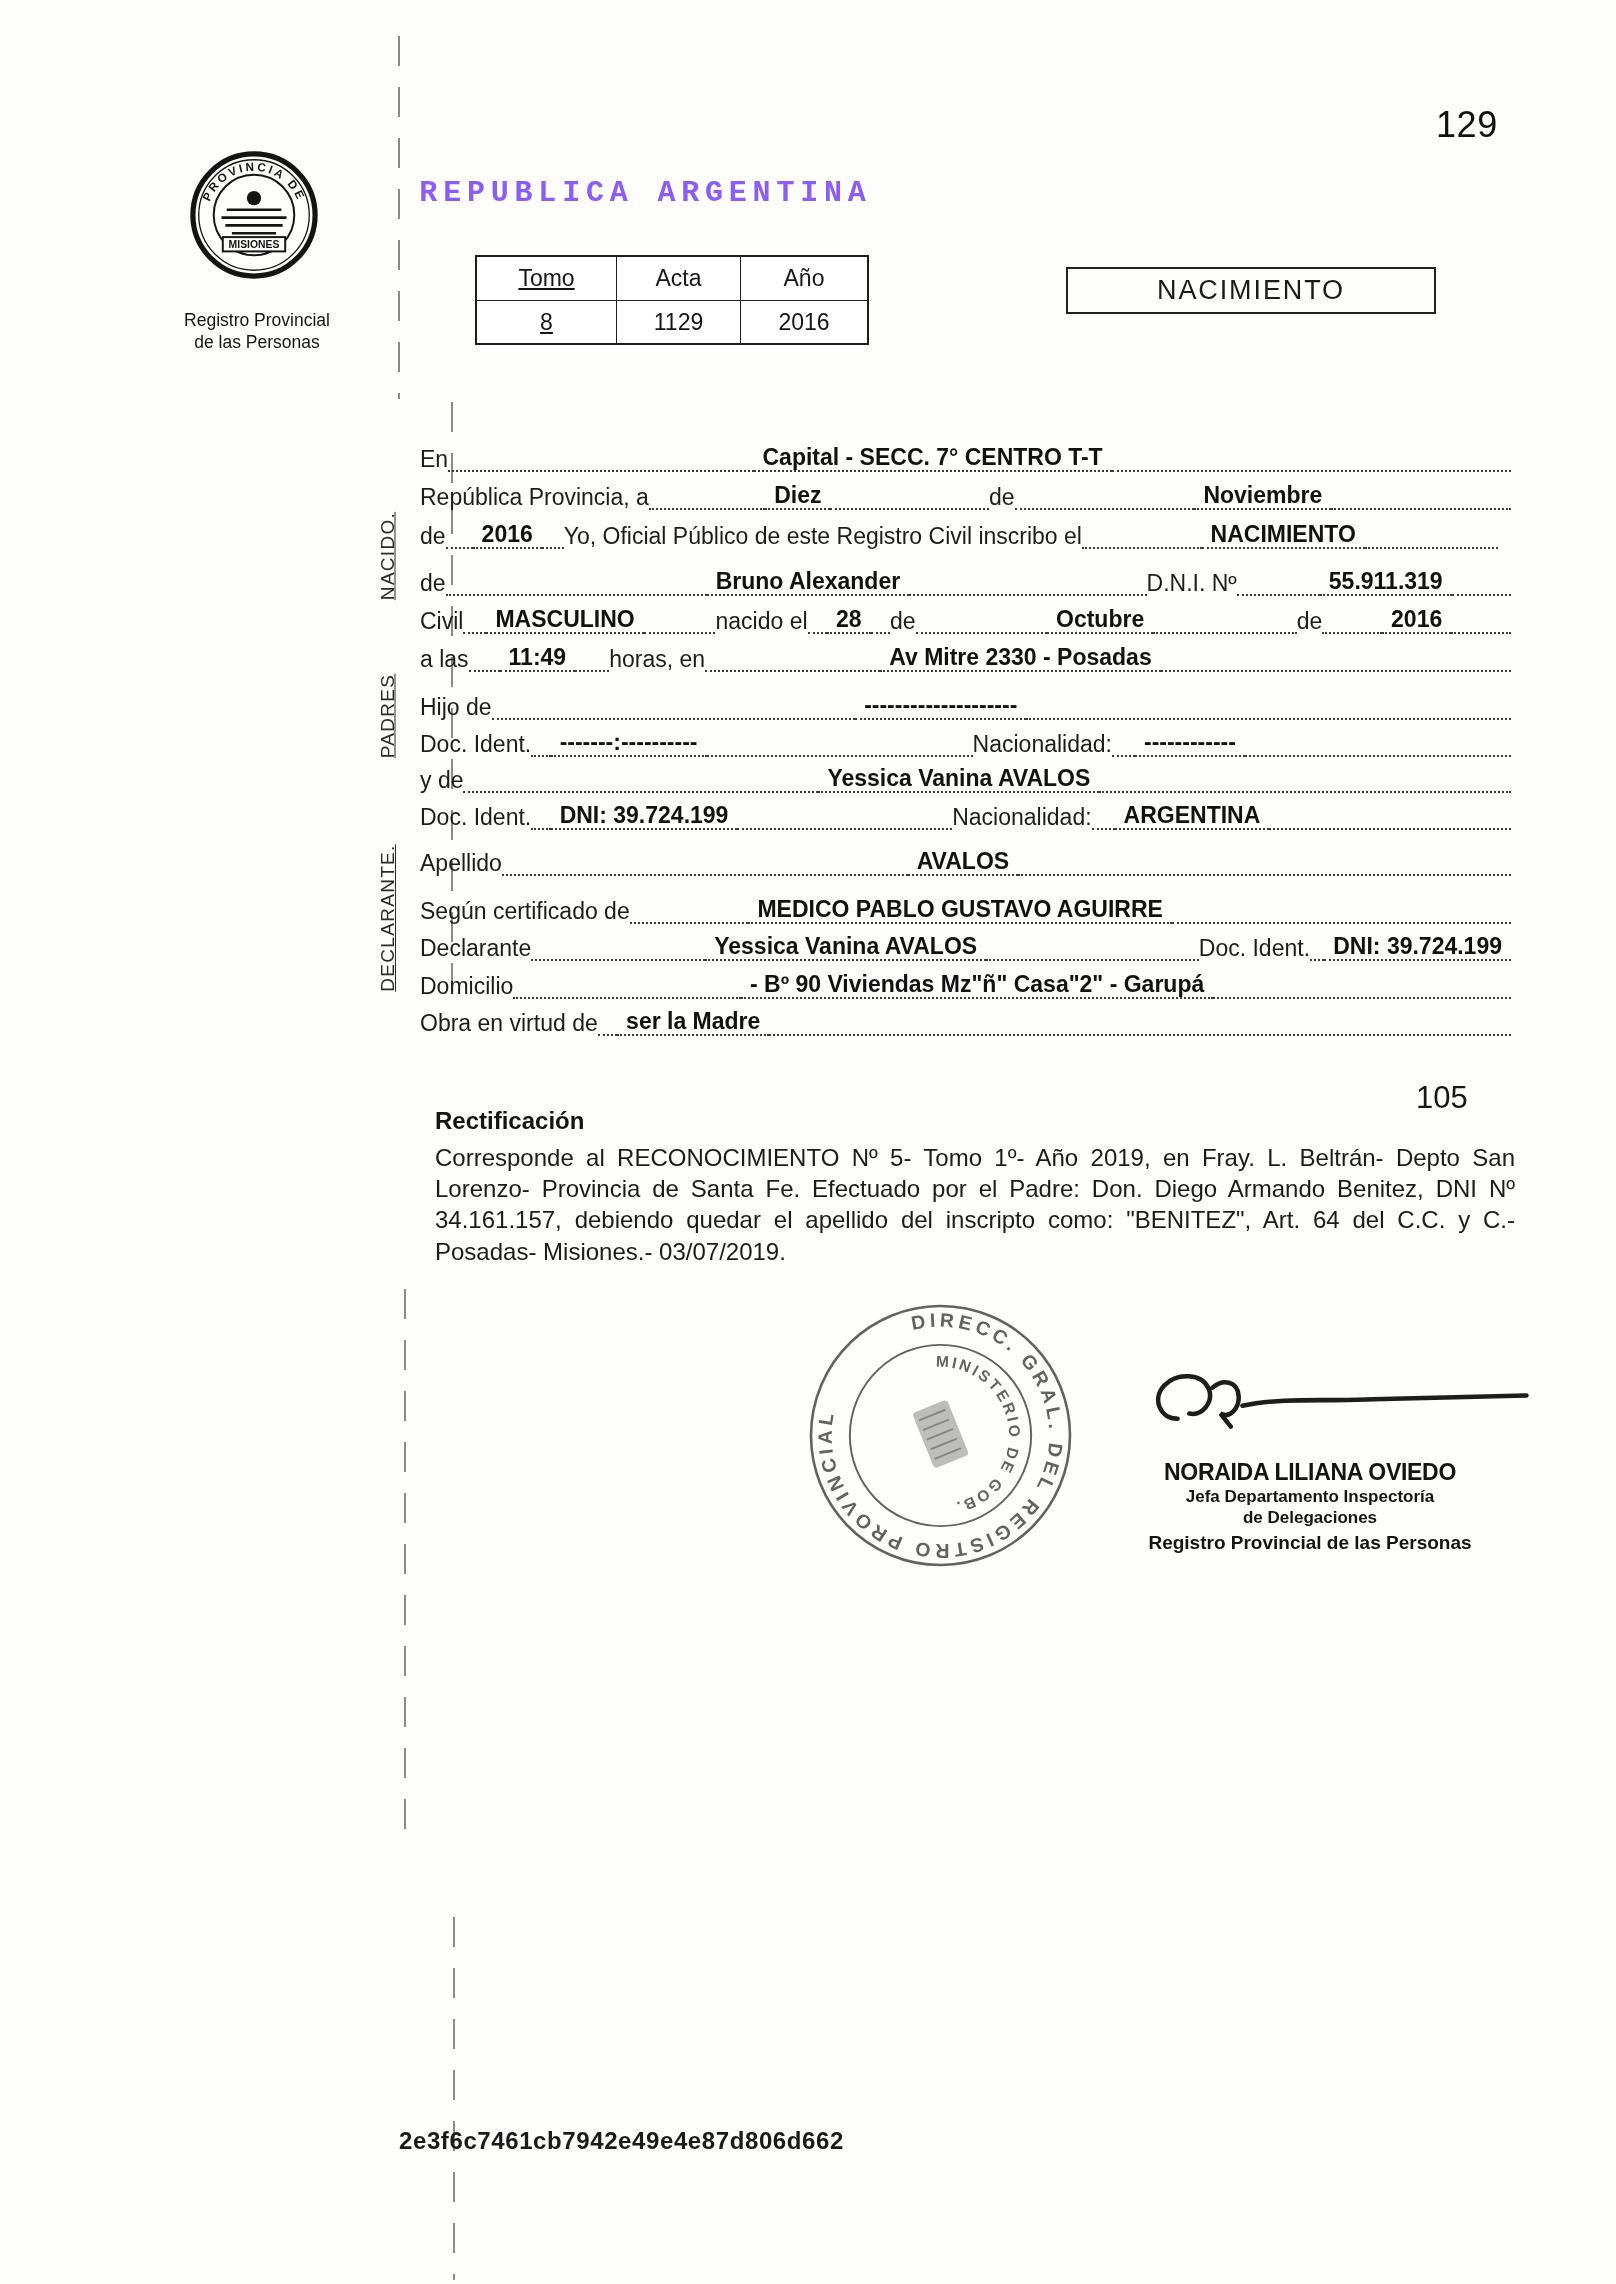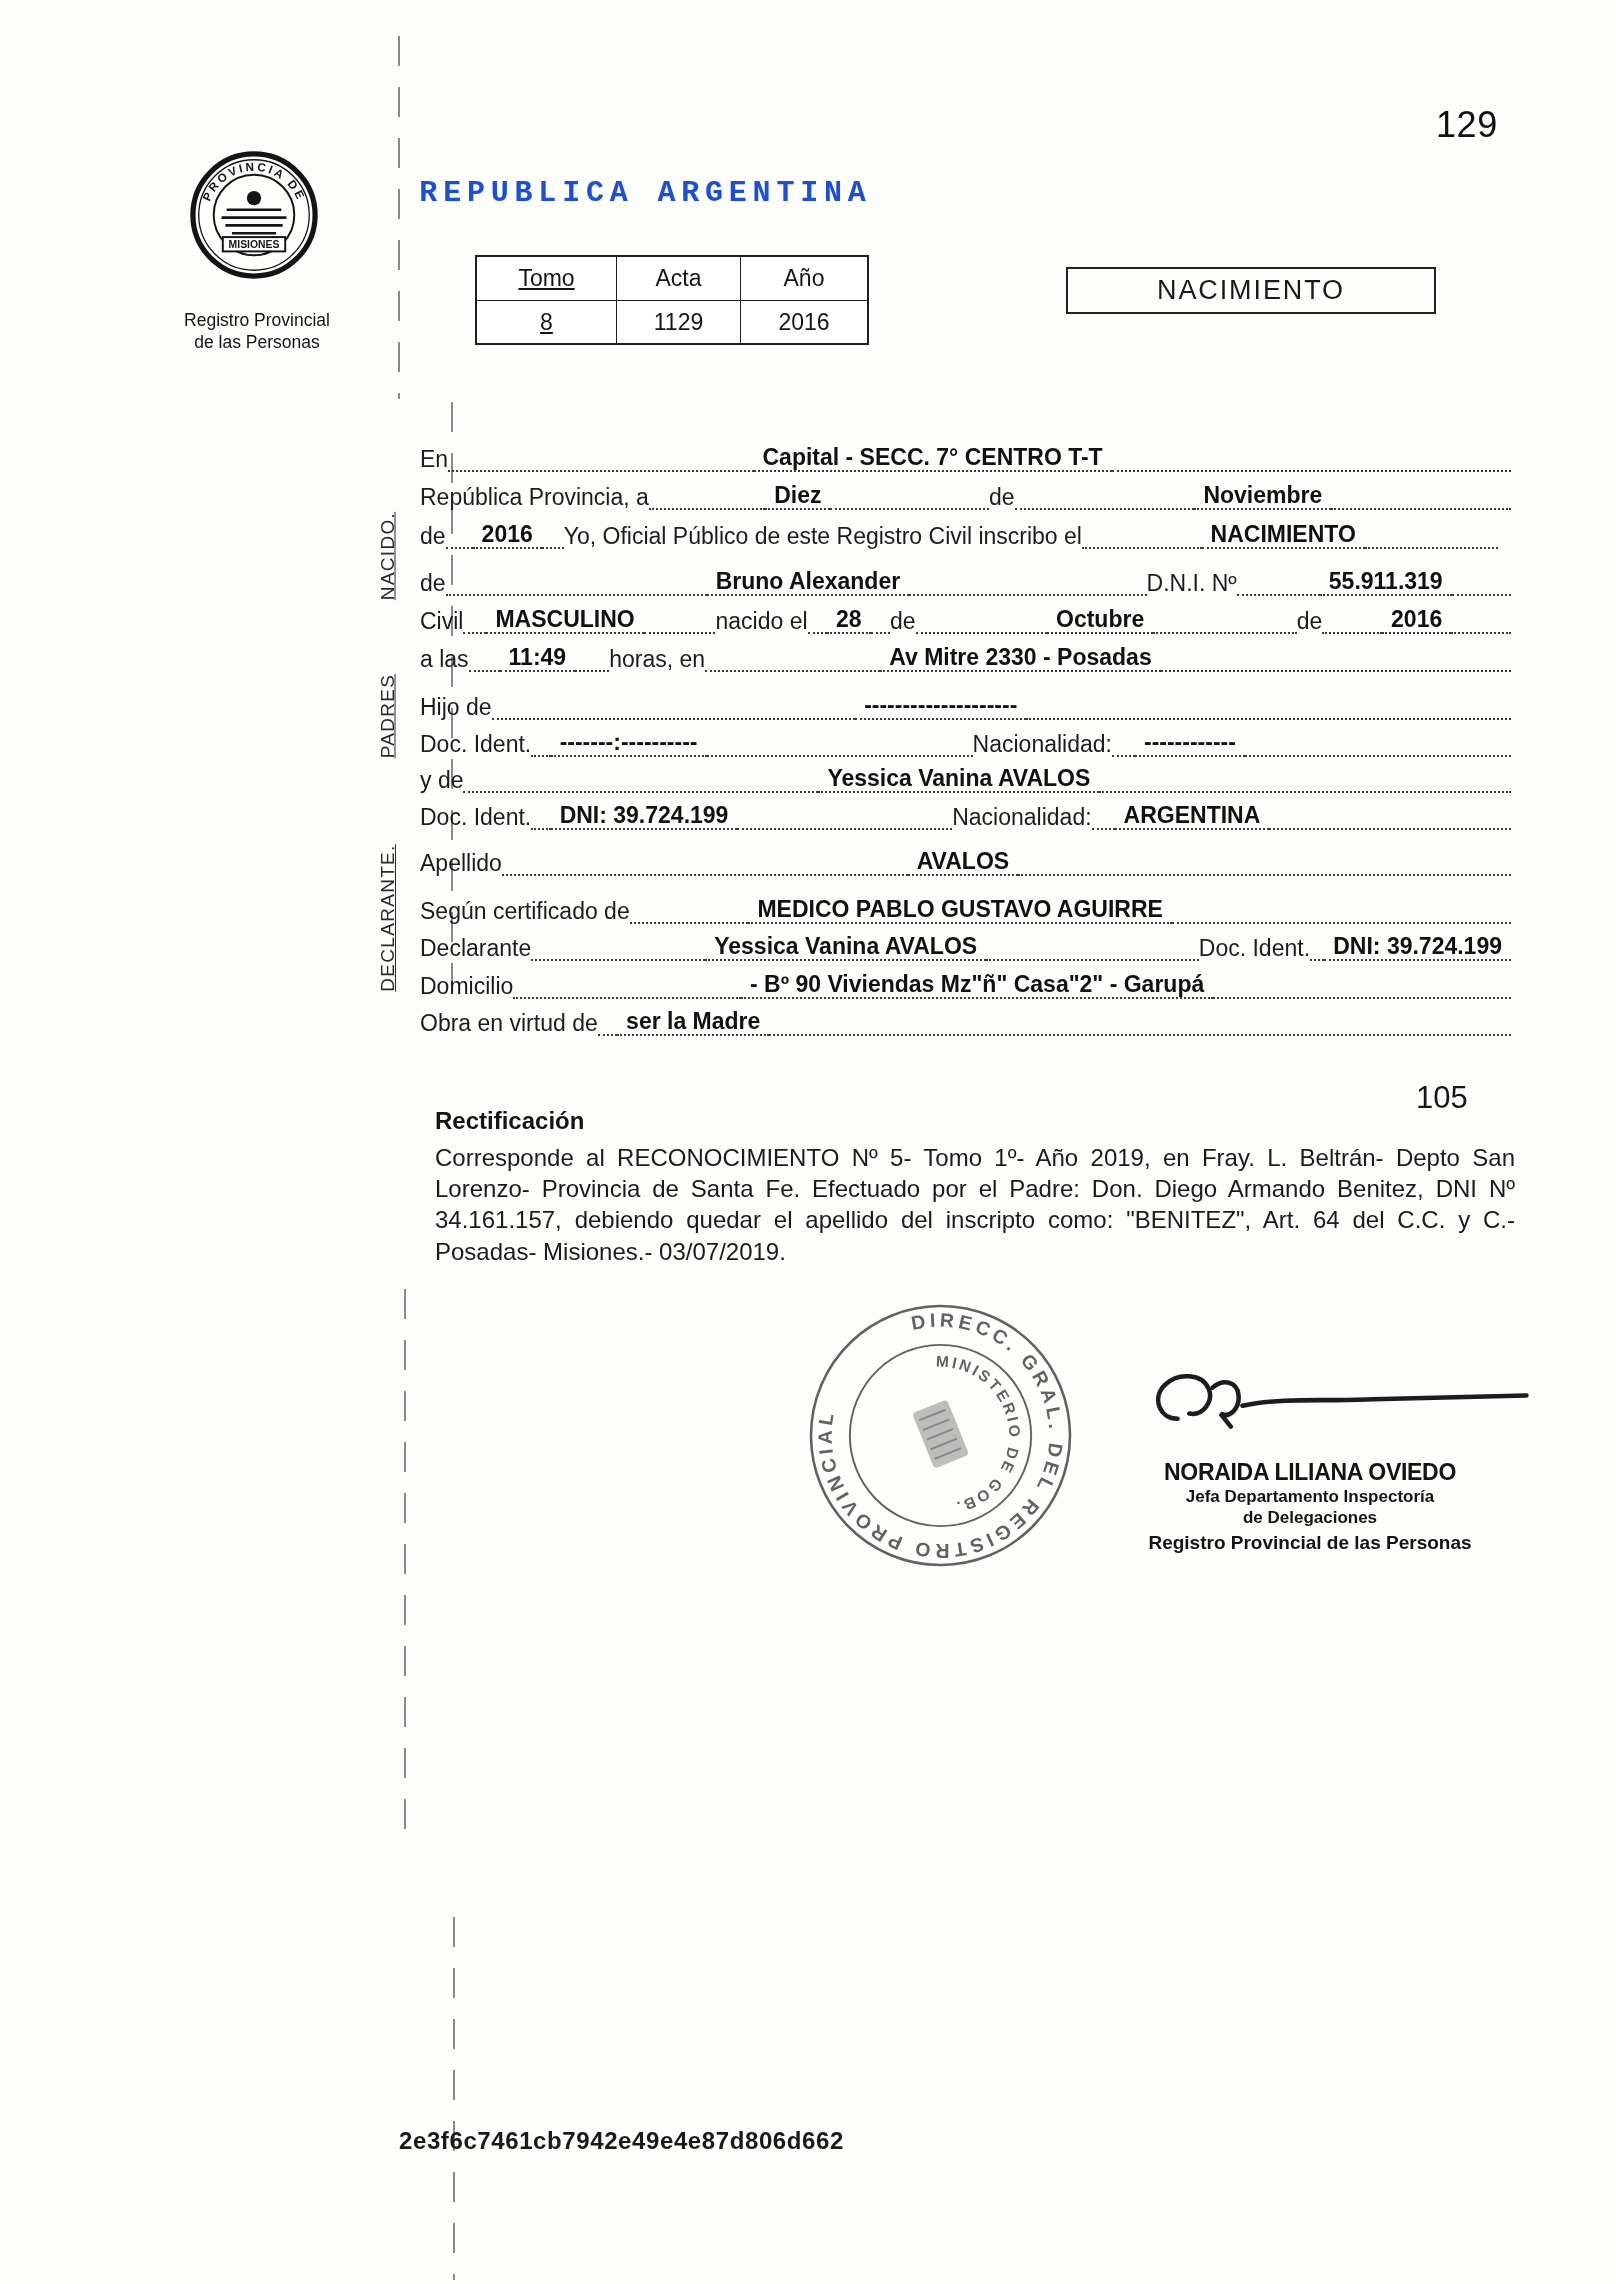--- a/index.html
+++ b/index.html
@@ -16,21 +16,21 @@
   .corner-num { left:1436px; top:104px; font-size:36px; color:#101010; letter-spacing:0.6px; }
   .mid-num    { left:1416px; top:1080px; font-size:31px; color:#161616; }
 
   
   .logo { left:189px; top:150px; width:130px; height:130px; }
   .logo-caption { left:163px; top:310px; width:188px; text-align:center; font-size:17.5px; line-height:1.25; color:#141414; }
 
   
   .title { left:0; top:176px; width:1291px; text-align:center;
            font-family:"Liberation Mono", monospace; font-weight:700;
-           font-size:30px; letter-spacing:5.8px; color:#1d4ed8; }
+           font-size:30px; letter-spacing:5.8px; color:#8b5cf6; }
 
   
   .rtable { left:475px; top:255px; border:2.6px solid #1e1e1e; display:grid;
             grid-template-columns:139px 124px 127px; grid-auto-rows:43px; background:#fff; }
   .rtable .cell { display:flex; align-items:center; justify-content:center;
                   font-size:23px; color:#151515; border-left:1.9px solid #1e1e1e; }
   .rtable .cell:nth-child(3n+1){ border-left:none;text-decoration:underline; }
   .rtable .cell.vrow { border-top:1.9px solid #1e1e1e; }
 
   

